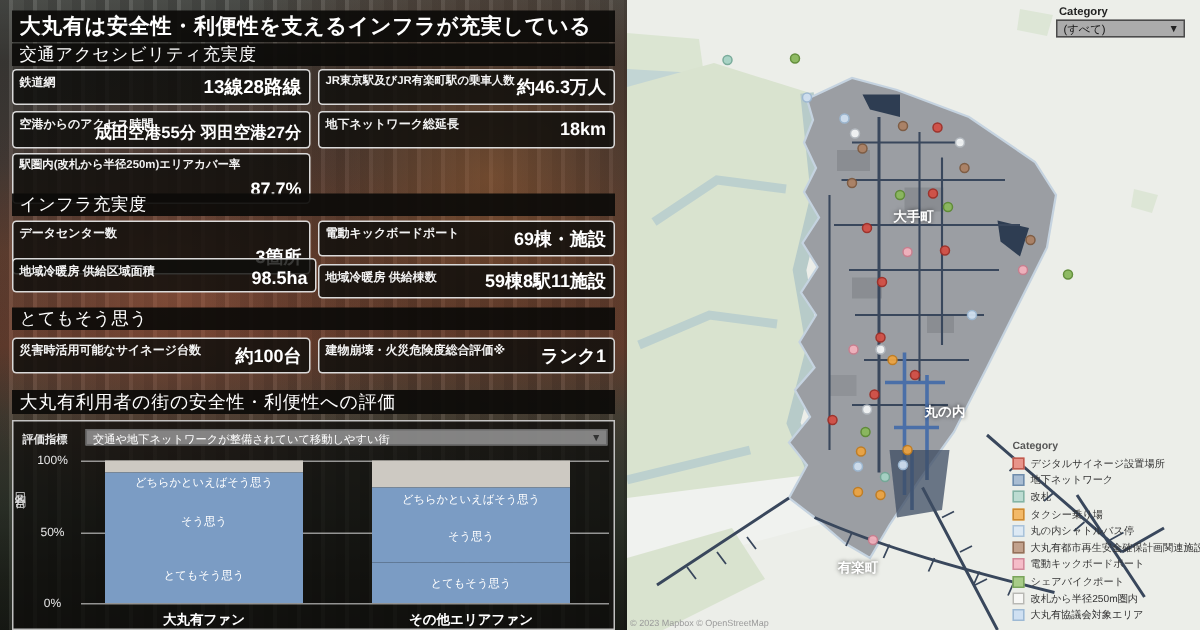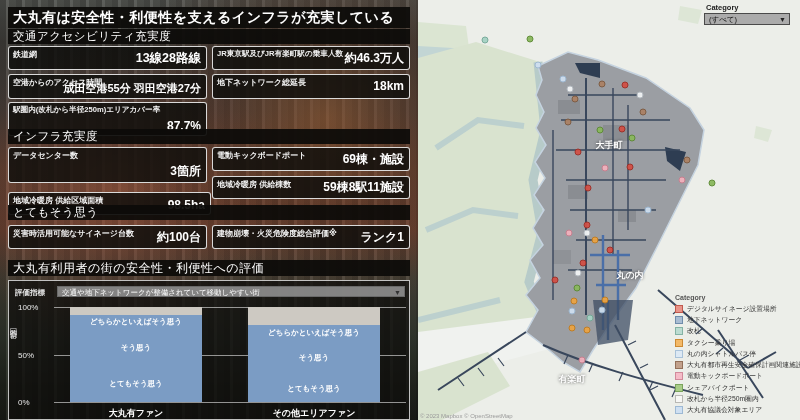--- a/index.html
+++ b/index.html
@@ -24,25 +24,25 @@
   .cvalue{position:absolute;right:5px;bottom:2px;font-size:12px;color:#fff;font-weight:bold;white-space:nowrap;}
 
   
   #eval-panel{position:absolute;left:8px;top:280px;width:402px;height:140px;
       background:rgba(14,13,11,.72);border:1px solid rgba(225,225,225,.85);box-sizing:border-box;}
   #indicator-label{position:absolute;left:6px;top:7px;font-size:7.5px;color:#e8e8e8;font-weight:bold;}
   #indicator-select{position:absolute;left:48px;top:5px;width:348px;height:11px;background:rgba(150,150,150,.85);
       border:1px solid #6a6a6a;color:#fff;font-size:7.5px;line-height:11px;padding-left:4px;box-sizing:border-box;}
   #indicator-caret{position:absolute;right:3px;top:0;font-size:7px;color:#333;}
   .gridline{position:absolute;left:54px;width:352px;height:1px;background:rgba(255,255,255,.55);}
-  .ytick{position:absolute;width:34px;text-align:left;font-size:8px;color:#e6e6e6;transform:translateY(-50%);}
+  .ytick{position:absolute;width:34px;text-align:center;font-size:8px;color:#e6e6e6;transform:translateY(-50%);}
   #ylab{position:absolute;left:8px;top:322px;writing-mode:vertical-rl;font-size:7.5px;color:#ddd;letter-spacing:1px;}
   .vbar{position:absolute;top:307px;height:95px;width:132px;display:flex;flex-direction:column;}
   .seg{position:relative;display:flex;align-items:center;justify-content:center;}
-  .seg span{font-size:7.5px;color:#fff;font-weight:bold;white-space:nowrap;}
+  .seg span{font-size:7.5px;color:#fff;font-weight:normal;white-space:nowrap;}
   .xlab{position:absolute;top:407px;width:160px;text-align:center;font-size:9px;color:#fff;font-weight:bold;}
 
   
   #map{position:absolute;left:418px;top:0;width:382px;height:420px;background:#eceee9;}
   #map svg{position:absolute;left:0;top:0;}
   #map-dots-layer{position:absolute;left:2px;top:0;width:380px;height:420px;}
   .dot{position:absolute;width:7px;height:7px;border-radius:50%;border:1.5px solid;transform:translate(-50%,-50%);
        box-sizing:border-box;opacity:.95;}
   .district{position:absolute;color:#fff;font-size:9px;font-weight:bold;transform:translate(-50%,-50%);
        text-shadow:0 0 3px rgba(0,0,0,.65);white-space:nowrap;margin-top:45px;}
@@ -92,21 +92,21 @@
     <div class="hbar sec-head" style="top:129px">インフラ充実度</div>
 
     <div class="card" style="left:8px;top:147px;width:199px;height:36px">
       <span class="clabel">データセンター数</span>
       <span class="cvalue">3箇所</span>
     </div>
     <div class="card" style="left:212px;top:147px;width:198px;height:24px">
       <span class="clabel">電動キックボードポート</span>
       <span class="cvalue">69棟・施設</span>
     </div>
-    <div class="card" style="left:8px;top:192px;width:203px;height:23px">
+    <div class="card" style="left:8px;top:172px;width:203px;height:23px">
       <span class="clabel">地域冷暖房 供給区域面積</span>
       <span class="cvalue">98.5ha</span>
     </div>
     <div class="card" style="left:212px;top:176px;width:198px;height:23px">
       <span class="clabel">地域冷暖房 供給棟数</span>
       <span class="cvalue">59棟8駅11施設</span>
     </div>
 
     <div class="hbar sec-head" style="top:205px">とてもそう思う</div>
 

